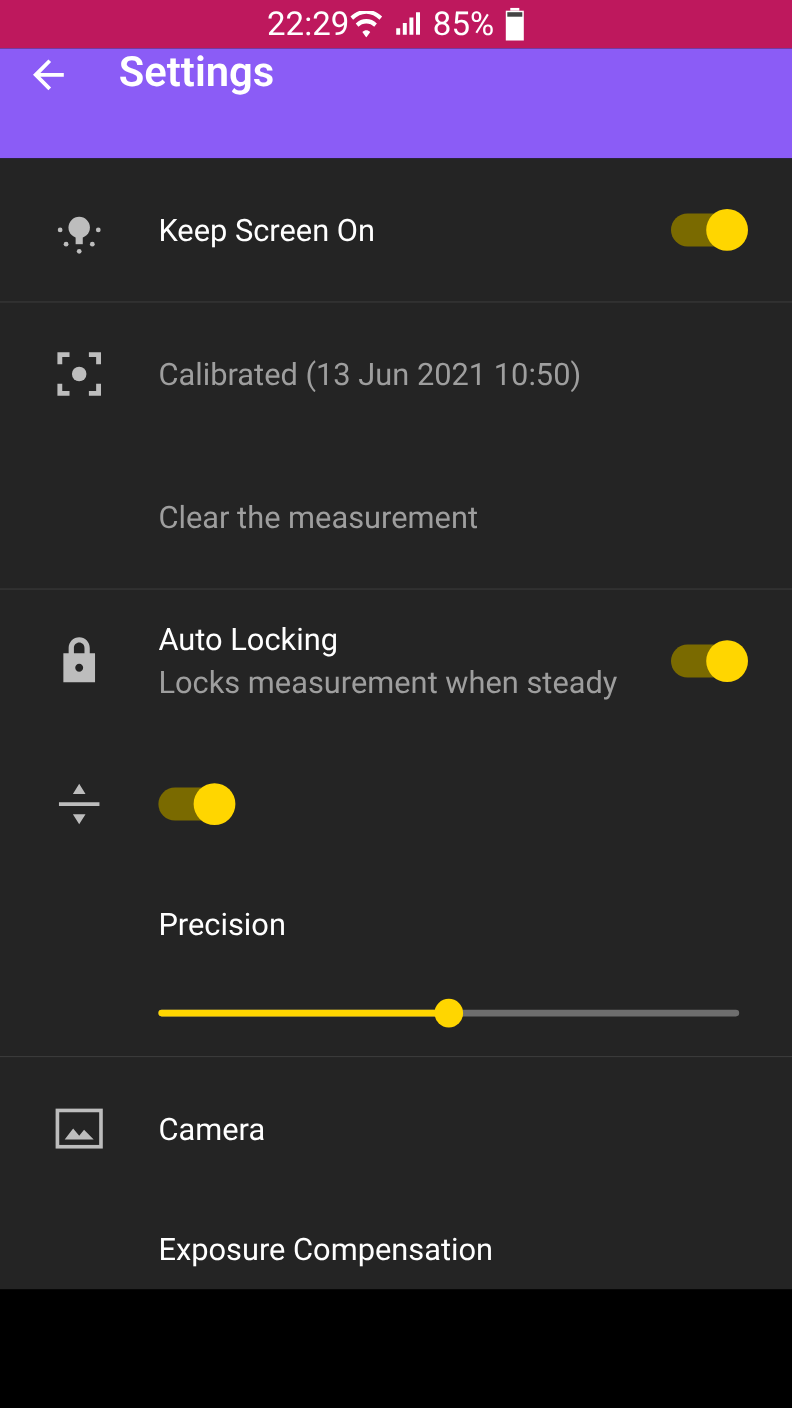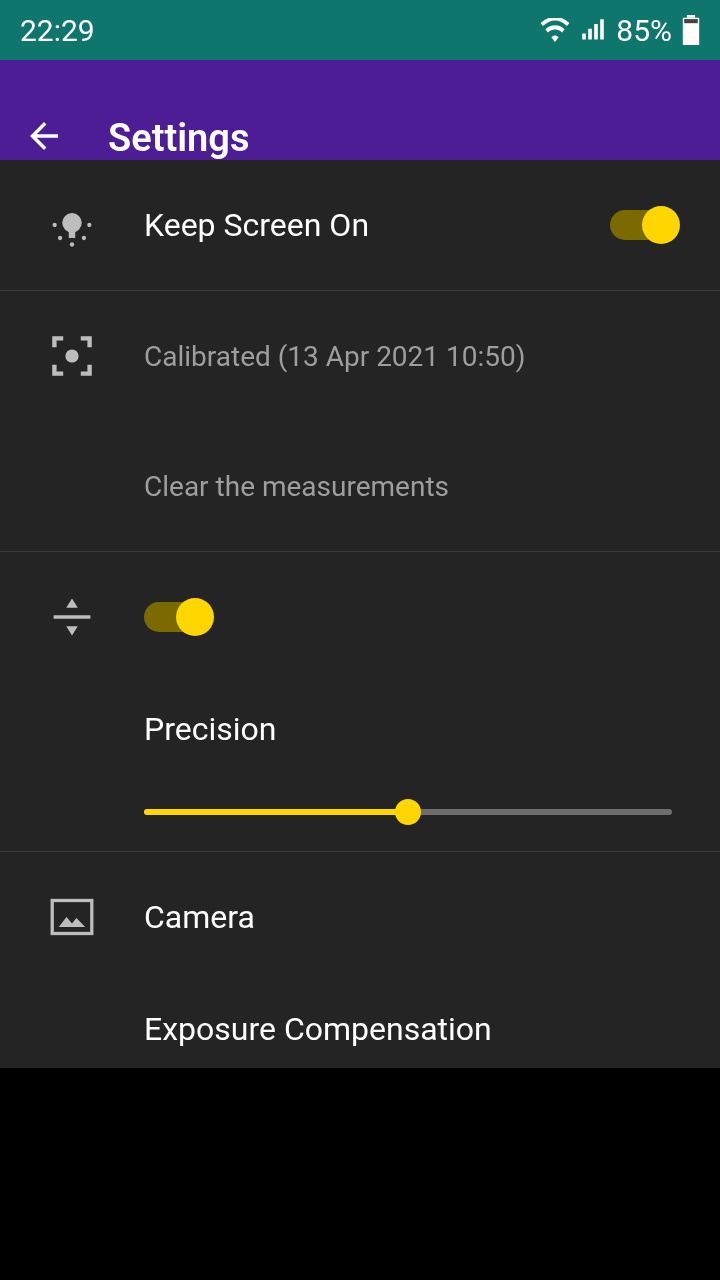--- a/index.html
+++ b/index.html
@@ -1,26 +1,26 @@
 <!DOCTYPE html>
 <html><head>
 <meta charset="utf-8">
 <style>
   * { margin: 0; padding: 0; box-sizing: border-box; }
   html, body { width: 720px; height: 1280px; background: #000; font-family: Roboto, Arial, sans-serif; color: #fff; overflow: hidden; }
-  .status-bar { height: 60px; background: #0f766e; display: flex; align-items: center; justify-content: space-between; padding: 0 20px; font-size: 30px; font-weight: 400; }
+  .status-bar { height: 44px; background: #be185d; display: flex; align-items: center; justify-content: center; padding: 0 20px; font-size: 30px; font-weight: 400; }
   .status-right { display: flex; align-items: center; gap: 10px; }
-  .app-bar { height: 100px; background: #4c1d95; display: flex; align-items: flex-end; padding: 0 20px; gap: 40px; }
+  .app-bar { height: 100px; background: #8b5cf6; display: flex; align-items: flex-start; padding: 0 20px; gap: 40px; }
   .back-btn { width: 48px; height: 48px; display: flex; align-items: center; justify-content: center; }
   .app-title { font-size: 38px; font-weight: 600; }
   .content { background: #242424; }
   .row { display: flex; align-items: center; padding: 28px 24px 28px 0; min-height: 130px; }
   .icon-cell { width: 144px; display: flex; align-items: center; justify-content: center; flex-shrink: 0; }
   .text-cell { flex: 1; display: flex; flex-direction: column; gap: 6px; }
-  .row-title { font-size: 32px; font-weight: 400; color: #fff; }
+  .row-title { font-size: 28px; font-weight: 400; color: #fff; }
   .row-sub { font-size: 28px; color: #9e9e9e; font-weight: 400; }
   .ctrl-cell { display:flex; align-items:center; justify-content:center; padding-right: 20px; }
   .divider { height: 1px; background: #3a3a3a; width: 100%; }
   .toggle { width: 66px; height: 30px; border-radius: 15px; position: relative; }
   .toggle.on { background: #7a6a00; }
   .toggle .knob { width: 38px; height: 38px; border-radius: 50%; position: absolute; top: -4px; }
   .toggle.on .knob { background: #ffd600; right: -4px; }
   .slider-row { padding: 28px 24px 36px 0; }
   .slider-wrap { flex:1; display:flex; flex-direction:column; gap: 43px; }
   .slider-track { position: relative; height: 6px; background: #6e6e6e; border-radius: 3px; margin-top: 18px; }
@@ -94,32 +94,50 @@
   <div class="row">
     <div class="icon-cell">
       <span>
         <svg width="44" height="44" viewBox="0 0 40 40">
             <path stroke="#bdbdbd" stroke-width="4" fill="none" d="M4 12V4h8 M36 12V4h-8 M4 28v8h8 M36 28v8h-8"></path>
             <circle cx="20" cy="20" r="6" fill="#bdbdbd"></circle>
           </svg>
       </span>
     </div>
     <div class="text-cell">
-      <div class="row-sub">Calibrated (13 Apr 2021 10:50)</div>
+      <div class="row-sub">Calibrated (13 Jun 2021 10:50)</div>
     </div>
   </div>
 
   <div class="row">
     <div class="icon-cell"></div>
     <div class="text-cell">
-      <div class="row-sub">Clear the measurements</div>
+      <div class="row-sub">Clear the measurement</div>
     </div>
   </div>
   <div class="divider"></div>
 
+  <div class="row">
+    <div class="icon-cell">
+      <span>
+        <svg width="40" height="48" viewBox="0 0 32 40">
+            <path fill="#bdbdbd" d="M24 14V10c0-4.4-3.6-8-8-8s-8 3.6-8 8v4H4v22h24V14h-4zm-12-4c0-2.2 1.8-4 4-4s4 1.8 4 4v4h-8v-4zm4 18c-1.7 0-3-1.3-3-3s1.3-3 3-3 3 1.3 3 3-1.3 3-3 3z"></path>
+          </svg>
+      </span>
+    </div>
+    <div class="text-cell">
+      <div class="row-title">Auto Locking</div>
+      <div class="row-sub">Locks measurement when steady</div>
+    </div>
+    <div class="ctrl-cell">
+      <div class="toggle on">
+          <div class="knob"></div>
+        </div>
+    </div>
+  </div>
 
   <div class="row">
     <div class="icon-cell">
       <span>
         <svg width="46" height="46" viewBox="0 0 40 40">
             <line x1="4" y1="20" x2="36" y2="20" stroke="#bdbdbd" stroke-width="3"></line>
             <path fill="#bdbdbd" d="M20 4l-5 8h10z M20 36l-5-8h10z"></path>
           </svg>
       </span>
     </div>

